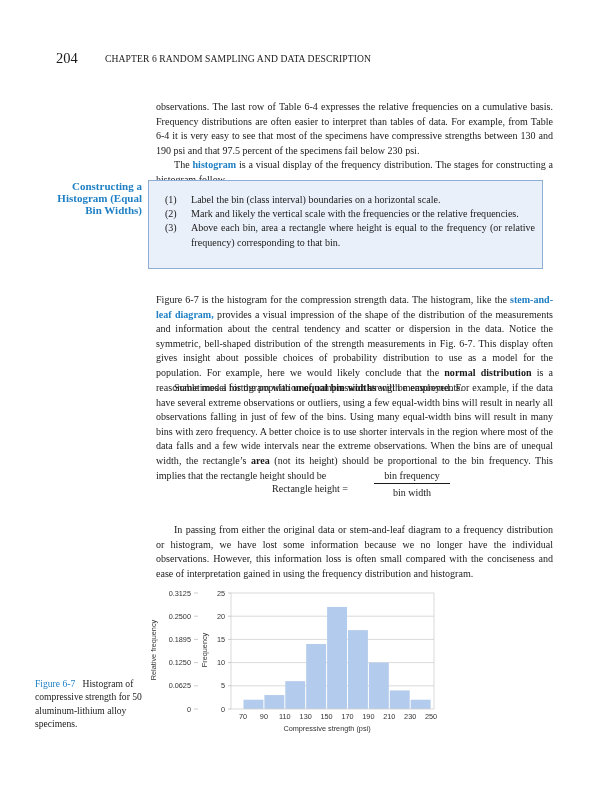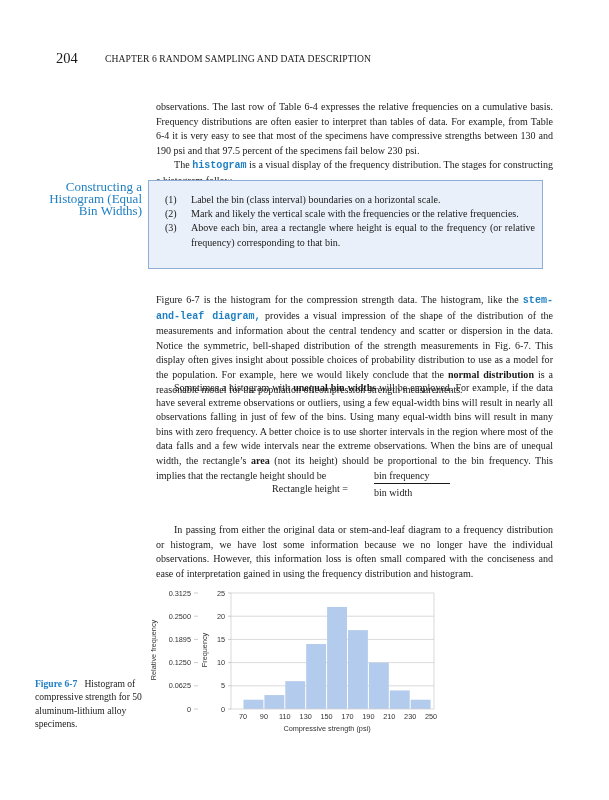--- a/index.html
+++ b/index.html
@@ -4,40 +4,40 @@
   <style>
     html, body { margin: 0; padding: 0; background: #ffffff; }
     body { width: 609px; height: 800px; position: relative; overflow: hidden;
            font-family: "Liberation Serif", "DejaVu Serif", serif; color: #1a1a1a; }
     .header { position: absolute; top: 50px; left: 24px; width: 560px; height: 16px; margin-left: 32px; }
     .page-num { position: absolute; left: 0; top: 0; font-size: 14.5px; }
     .running-head { position: absolute; left: 49px; top: 3px; font-size: 9.6px; letter-spacing: 0.1px; }
     .para { position: absolute; left: 148px; width: 397px; font-size: 10.05px; line-height: 14.6px;
             text-align: justify; margin: 8px; }
     .para.indent { text-indent: 18px; }
-    .kw { color: #1e7fc4; font-weight: bold; font-family: Liberation Mono, monospace; }
+    .kw { color: #1e7fc4; font-weight: bold; }
     .b { font-weight: bold; }
     .margin-note { position: absolute; left: 40px; top: 181px; width: 102px; text-align: right;
-                   font-size: 13px; line-height: 11.8px; font-weight: normal; color: #1e7fc4; }
+                   font-size: 11px; line-height: 11.8px; font-weight: bold; color: #1e7fc4; }
     .box { position: absolute; left: 148px; top: 180px; width: 395px; height: 89px;
            background: #eaf0f9; border: 1px solid #8eaed6; box-sizing: border-box; }
     .box ol { list-style: none; margin: 0; padding: 0; position: absolute; left: 16px; top: 12px; width: 370px; }
     .box li { position: relative; padding-left: 26px; font-size: 10.05px; line-height: 14.2px; text-align: justify; }
     .box li .num { position: absolute; left: 0; top: 0; }
     .formula { position: absolute; top: 470px; left: 272px; height: 40px; font-size: 10.05px; }
     .formula .lhs { position: absolute; left: 0; top: 13px; white-space: nowrap; }
-    .formula .frac { position: absolute; left: 102px; top: 0; width: 76px; text-align: left; }
+    .formula .frac { position: absolute; left: 102px; top: 0; width: 76px; text-align: center; }
     .formula .frac .n { display: block; border-bottom: 0.8px solid #1a1a1a; padding-bottom: 2px; }
     .formula .frac .d { display: block; padding-top: 3px; }
     
     .chart { position: absolute; left: 0; top: 585px; width: 609px; height: 160px;
              font-family: "Liberation Sans", "DejaVu Sans", sans-serif; color: #333; }
     .caption { position: absolute; left: 35px; top: 677px; width: 110px; font-size: 9.6px; line-height: 13.4px;
                font-family: "Liberation Serif", "DejaVu Serif", serif; color: #1a1a1a; }
-    .caption .fig { color: #1e7fc4; font-weight: bold; }
+    .caption .fig { color: #1e7fc4; font-weight: normal; }
   </style>
 </head>
 <body>
 
 <div class="header">
   <span class="page-num">204</span>
   <span class="running-head">CHAPTER 6  RANDOM SAMPLING AND DATA DESCRIPTION</span>
 </div>
 
 <p class="para" style="top:92px;"><span>observations. The last row of Table 6-4 expresses the relative frequencies on a cumulative basis. Frequency distributions are often easier to interpret than tables of data. For example, from Table 6-4 it is very easy to see that most of the specimens have compressive strengths between 130 and 190 psi and that 97.5 percent of the specimens fail below 230 psi.</span></p>

